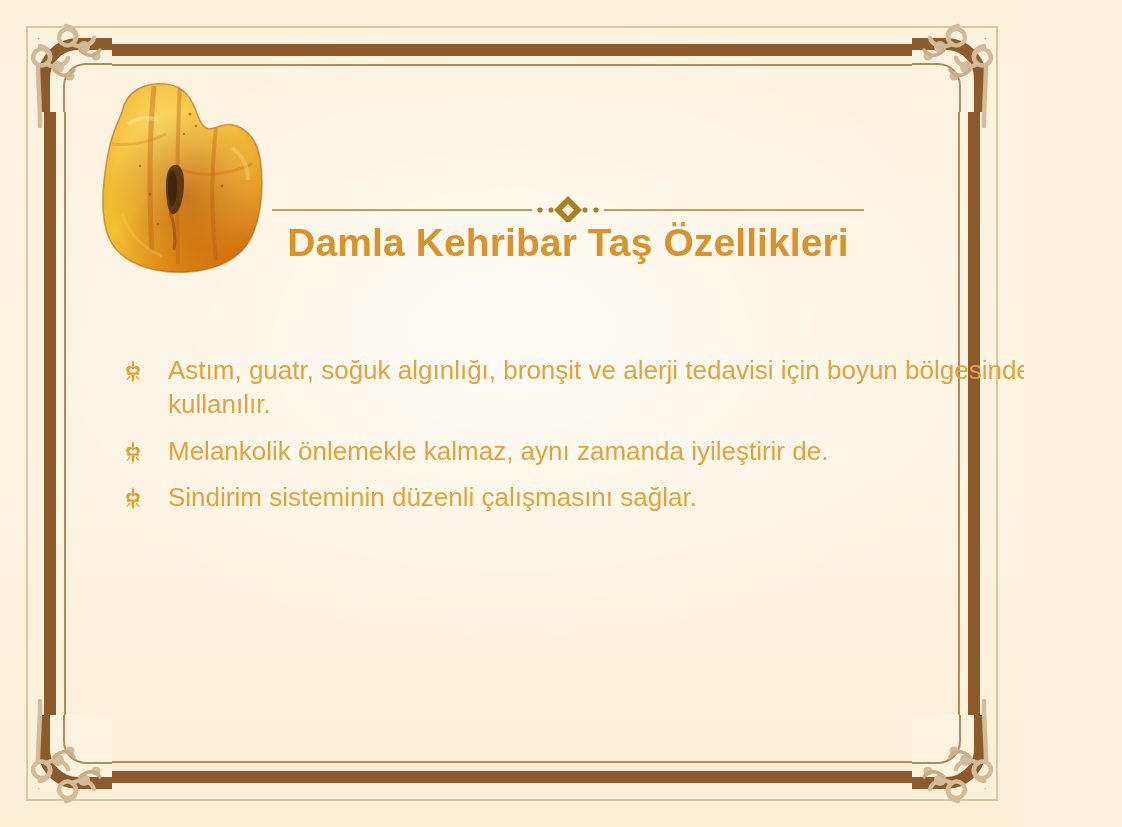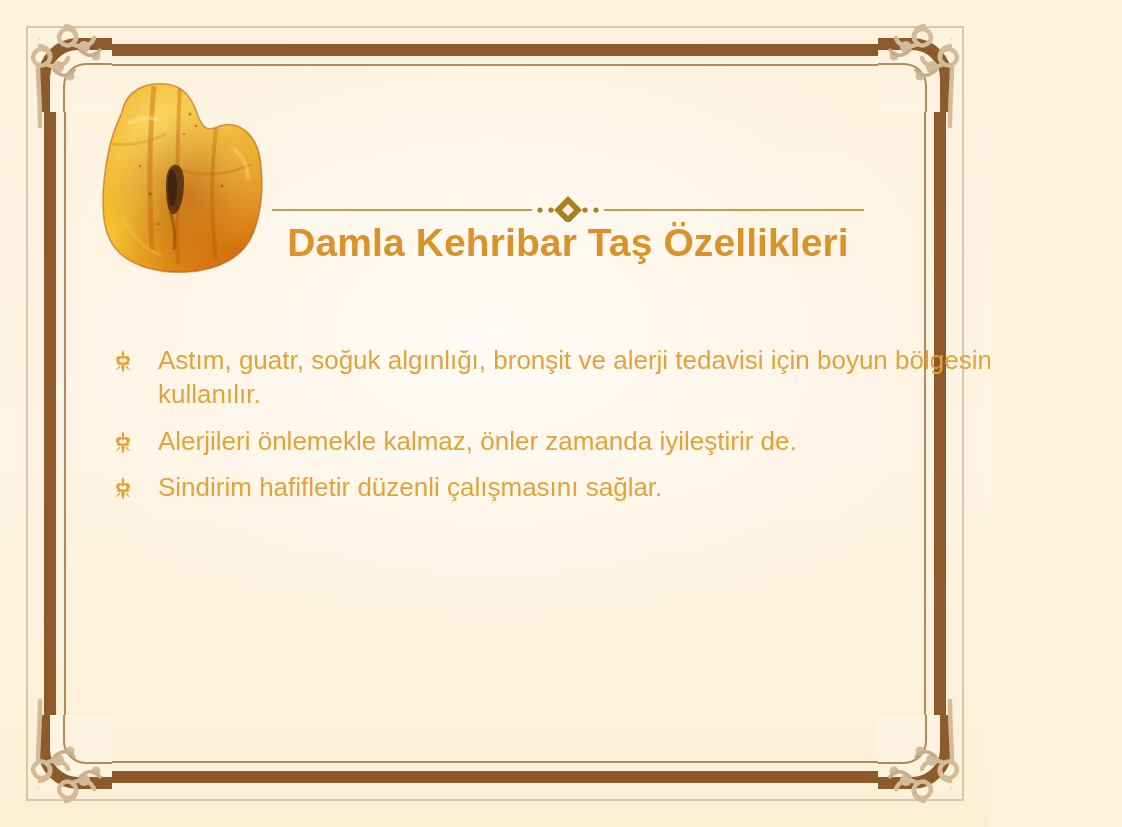--- a/index.html
+++ b/index.html
@@ -12,20 +12,21 @@
   }
 
   .card {
     position: relative;
     width: 990px;
     height: 827px;
     overflow: hidden;
     background:
       radial-gradient(ellipse 70% 55% at 50% 40%, rgba(255,255,255,0.75) 0%, rgba(255,255,255,0.25) 45%, rgba(255,255,255,0) 72%),
       linear-gradient(180deg, #fdf2dc 0%, #fdf3e0 22%, #fdf4e2 55%, #fcefd6 100%);
+    padding-left: 34px;
   }
 
   
   .frame-outer-thin {
     position: absolute;
     left: 26px; top: 26px; right: 26px; bottom: 26px;
     border: 2px solid #d9c8a4;
     pointer-events: none;
   }
   .frame-thick {
@@ -106,21 +107,21 @@
     white-space: nowrap;
   }
 
   
   .benefit-list {
     position: absolute;
     left: 100px;
     top: 338px;
     width: 930px;
     list-style: none;
-    margin: 6px;
+    margin: 16px;
     padding: 0;
   }
   .benefit-item {
     position: relative;
     padding-left: 52px;
     margin-bottom: 13px;
     color: #e2a33c;
     font-size: 26px;
     line-height: 1.30;
     font-weight: 400;
@@ -375,33 +376,33 @@
             <path d="M13 2 C11.2 5 11.6 8 13 10.4 C14.4 8 14.8 5 13 2 Z"></path>
             <path d="M13 9.6 C10.6 7.4 7.4 7.6 6.4 10.2 C5.4 12.8 7.6 15.4 10.6 15 C8.8 13.4 8.8 11 10.4 10.4 C11.6 10 12.6 10.8 13 11.8 Z"></path>
             <path d="M13 9.6 C15.4 7.4 18.6 7.6 19.6 10.2 C20.6 12.8 18.4 15.4 15.4 15 C17.2 13.4 17.2 11 15.6 10.4 C14.4 10 13.4 10.8 13 11.8 Z"></path>
             <rect x="7" y="14.4" width="12" height="2.4" rx="1.1"></rect>
             <path d="M11.4 17 L14.6 17 C14.6 20 14 22.6 13 24.4 C12 22.6 11.4 20 11.4 17 Z"></path>
             <path d="M9.2 17.4 C8 19.4 7 21 5.4 22.2 C7.6 22 9.2 20.6 10.2 18.6 Z"></path>
             <path d="M16.8 17.4 C18 19.4 19 21 20.6 22.2 C18.4 22 16.8 20.6 15.8 18.6 Z"></path>
           </g>
         </svg>
       </span>
-      <span>Alerjileri önlemekle kalmaz, önler zamanda iyileştirir de.</span>
+      <span>Melankolik önlemekle kalmaz, aynı zamanda iyileştirir de.</span>
     </li>
     <li class="benefit-item">
       <span class="bullet-icon">
         <svg viewBox="0 0 26 26">
           <g fill="#e0a02e">
             <path d="M13 2 C11.2 5 11.6 8 13 10.4 C14.4 8 14.8 5 13 2 Z"></path>
             <path d="M13 9.6 C10.6 7.4 7.4 7.6 6.4 10.2 C5.4 12.8 7.6 15.4 10.6 15 C8.8 13.4 8.8 11 10.4 10.4 C11.6 10 12.6 10.8 13 11.8 Z"></path>
             <path d="M13 9.6 C15.4 7.4 18.6 7.6 19.6 10.2 C20.6 12.8 18.4 15.4 15.4 15 C17.2 13.4 17.2 11 15.6 10.4 C14.4 10 13.4 10.8 13 11.8 Z"></path>
             <rect x="7" y="14.4" width="12" height="2.4" rx="1.1"></rect>
             <path d="M11.4 17 L14.6 17 C14.6 20 14 22.6 13 24.4 C12 22.6 11.4 20 11.4 17 Z"></path>
             <path d="M9.2 17.4 C8 19.4 7 21 5.4 22.2 C7.6 22 9.2 20.6 10.2 18.6 Z"></path>
             <path d="M16.8 17.4 C18 19.4 19 21 20.6 22.2 C18.4 22 16.8 20.6 15.8 18.6 Z"></path>
           </g>
         </svg>
       </span>
-      <span>Sindirim hafifletir düzenli çalışmasını sağlar.</span>
+      <span>Sindirim sisteminin düzenli çalışmasını sağlar.</span>
     </li>
   </ul>
 
 </div>
 
 </body></html>

